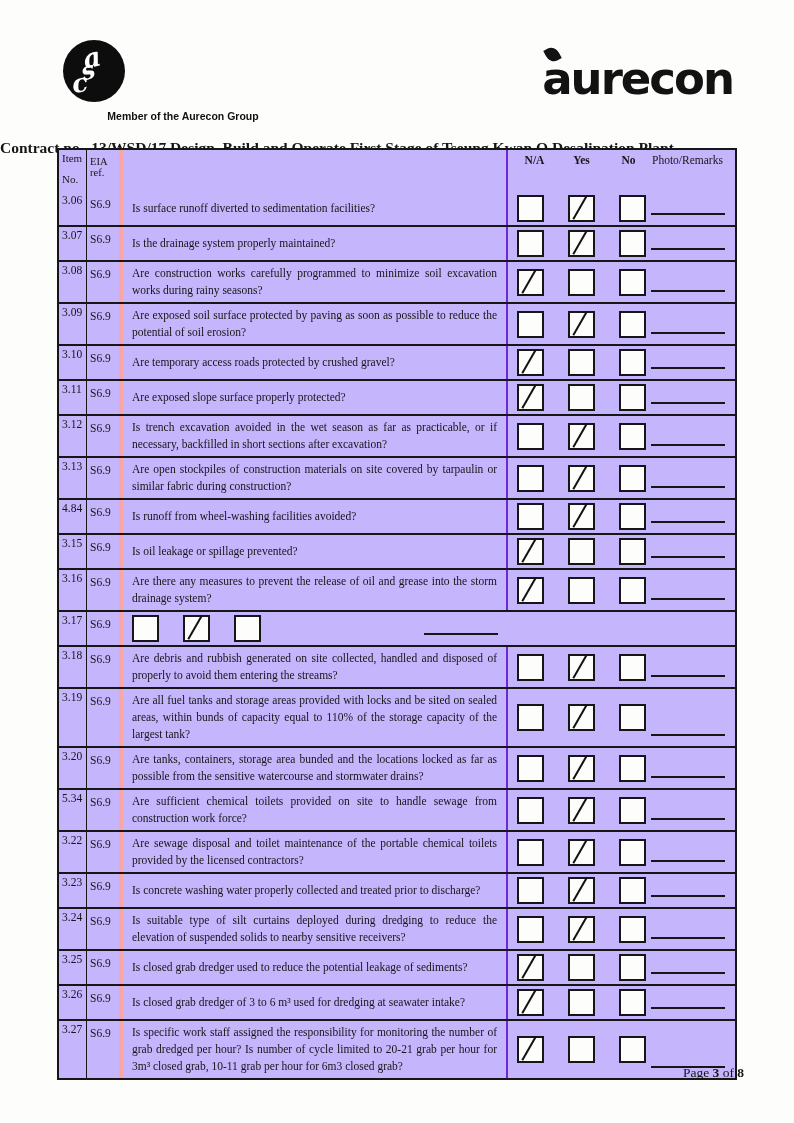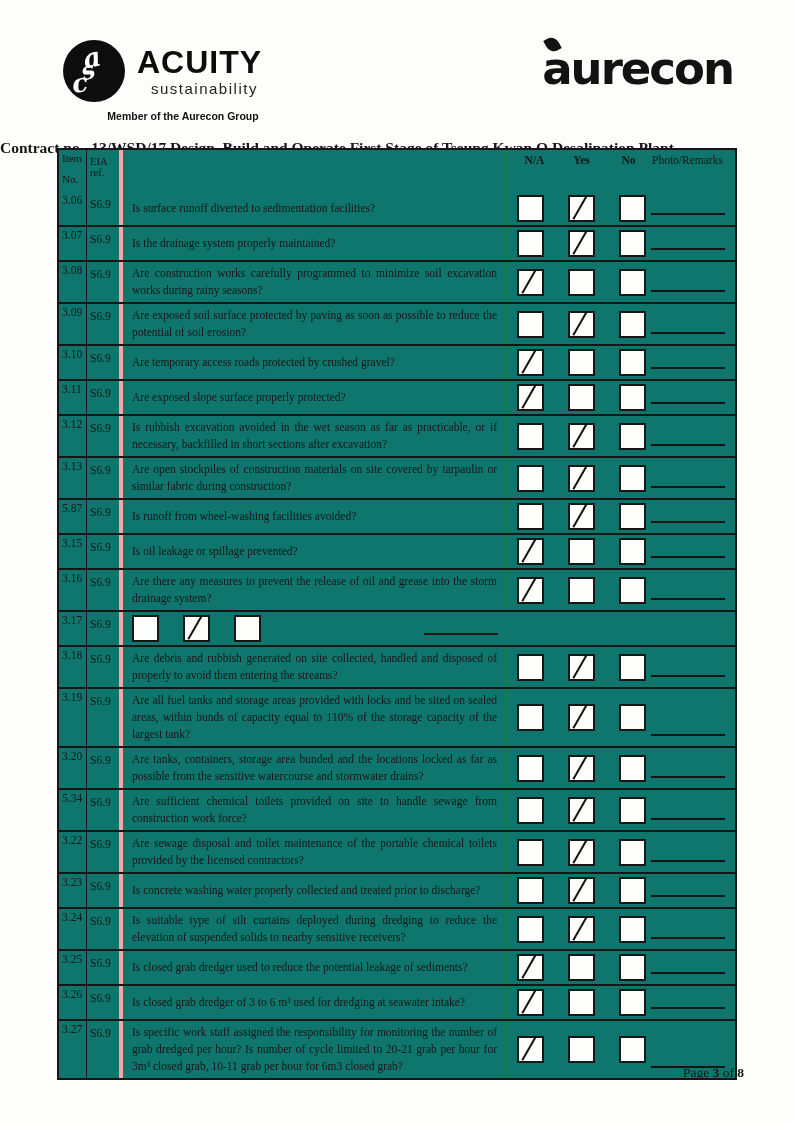--- a/index.html
+++ b/index.html
@@ -30,21 +30,21 @@
   .asc-s { font-size:24px; top:19px; left:18px; transform:rotate(-20deg); }
   .asc-c { font-size:26px; top:30px; left:9px;  transform:rotate(-8deg); }
   .acuity-words { margin-left:12px; font-family:"Liberation Sans","DejaVu Sans",sans-serif; }
   .acuity-name { font-size:32px; font-weight:bold; letter-spacing:1px; line-height:1; color:#0d0d0d; }
   .acuity-sub  { font-size:15px; letter-spacing:1.5px; color:#222; margin-top:2px; padding-left:14px; }
   .acuity-tagline {
     font-family:"Liberation Sans","DejaVu Sans",sans-serif;
     font-size:10.5px; font-weight:bold; color:#111;
     margin-top:8px; text-align:center; width:240px;
   }
-  .aurecon-block { position:relative; margin-top:6px; padding-right:4px; }
+  .aurecon-block { position:relative; margin-top:16px; padding-right:4px; }
   .aurecon-word {
     font-family:"DejaVu Sans","Liberation Sans",sans-serif;
     font-weight:900; font-size:45px; line-height:1;
     letter-spacing:-2px; color:#121212;
   }
   .aurecon-leaf {
     position:absolute; top:-9px; left:4px;
     width:13px; height:15px; background:#121212;
     border-radius:0 60% 0 60%;
     transform:rotate(-28deg);
@@ -56,34 +56,34 @@
     text-align:left; font-weight:bold; font-size:15.5px;
     white-space:pre-wrap;
     margin-top:8px;
   }
 
   
   .checklist {
     position:absolute; top:148px; left:57px; width:680px;
     border:2px solid #161616;
     box-sizing:border-box;
-    background:#0f766e;
+    background:#c4b5fd;
   }
   .trow {
     display:grid;
     grid-template-columns:28px 36px 1fr 227px;
     border-top:2px solid #161616;
     min-height:32px;
     box-sizing:border-box;
   }
   .trow:first-child { border-top:none; }
   .cell { box-sizing:border-box; }
   .c-item { border-right:1px solid #161616; font-size:11.5px; padding:2px 1px 2px 3px; }
   .c-eia  { border-right:4px solid #fca5a5; font-size:11.5px; padding:6px 1px 2px 3px; }
-  .c-q    { border-right:2px solid #15803d; font-size:11.5px; line-height:17px;
+  .c-q    { border-right:2px solid #6d28d9; font-size:11.5px; line-height:17px;
             padding:3px 9px; display:flex; align-items:center; }
   .c-q .qtext { width:100%; text-align:justify; }
   .c-checks { display:flex; align-items:center; padding:3px 9px 3px 9px; }
 
   
   .hrow { min-height:42px; }
   .h-item { font-size:11px; line-height:12px; }
   .h-item .l2 { display:block; margin-top:9px; }
   .h-eia { font-size:10.5px; }
   .h-labels { display:flex; align-items:flex-start; padding:4px 4px 0 0; font-size:11.5px; }
@@ -125,24 +125,20 @@
 <div class="page">
 
   <div class="logo-band">
     <div class="acuity-block">
       <div class="acuity-top">
         <div class="asc-circle">
           <span class="asc-a">a</span>
           <span class="asc-s">s</span>
           <span class="asc-c">c</span>
         </div>
-        <div class="acuity-words">
-          <div class="acuity-name">ACUITY</div>
-          <div class="acuity-sub">sustainability</div>
-        </div>
       </div>
       <div class="acuity-tagline">Member of the Aurecon Group</div>
     </div>
     <div class="aurecon-block">
       <span class="aurecon-leaf"></span>
       <span class="aurecon-word">aurecon</span>
     </div>
   </div>
 
   <div class="doc-title">Contract no.  13/WSD/17 Design, Build and Operate First Stage of Tseung Kwan O Desalination Plant</div>
@@ -256,21 +252,21 @@
         <span class="box"></span>
         <span class="box"></span>
         <span class="remark-line"></span>
       </div>
     </div>
 
     <div class="trow">
       <div class="cell c-item">3.12</div>
       <div class="cell c-eia">S6.9</div>
       <div class="cell c-q">
-        <span class="qtext">Is rubbish excavation avoided in the wet season as far as practicable, or if necessary, backfilled in short sections after excavation?</span>
+        <span class="qtext">Is trench excavation avoided in the wet season as far as practicable, or if necessary, backfilled in short sections after excavation?</span>
       </div>
       <div class="cell c-checks">
         <span class="box"></span>
         <span class="box">
               <span class="tick"></span>
             </span>
         <span class="box"></span>
         <span class="remark-line"></span>
       </div>
     </div>
@@ -285,21 +281,21 @@
         <span class="box"></span>
         <span class="box">
               <span class="tick"></span>
             </span>
         <span class="box"></span>
         <span class="remark-line"></span>
       </div>
     </div>
 
     <div class="trow">
-      <div class="cell c-item">5.87</div>
+      <div class="cell c-item">4.84</div>
       <div class="cell c-eia">S6.9</div>
       <div class="cell c-q">
         <span class="qtext">Is runoff from wheel-washing facilities avoided?</span>
       </div>
       <div class="cell c-checks">
         <span class="box"></span>
         <span class="box">
               <span class="tick"></span>
             </span>
         <span class="box"></span>

